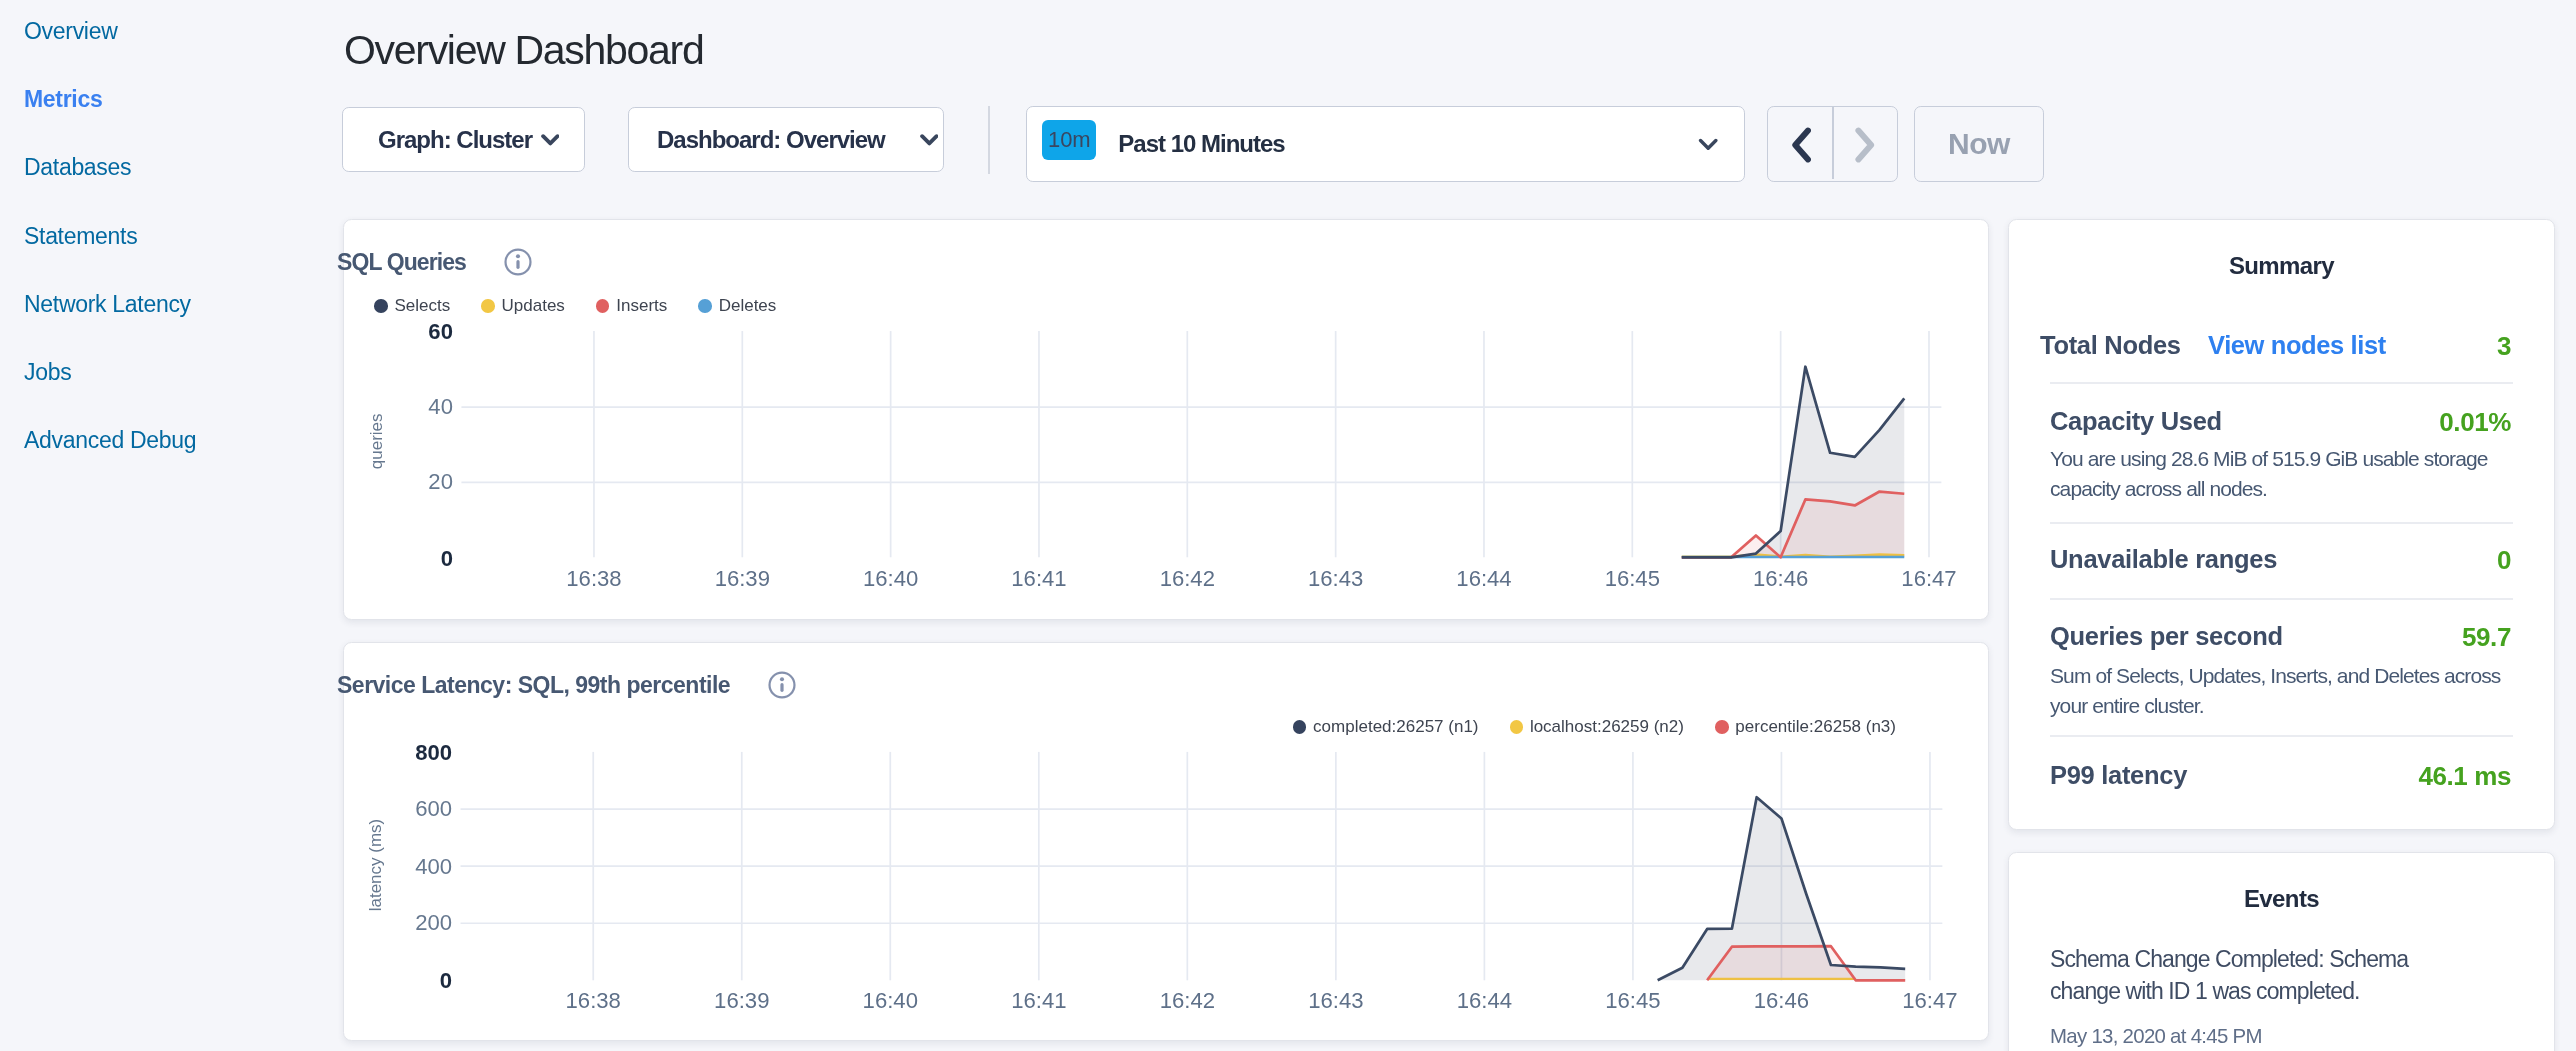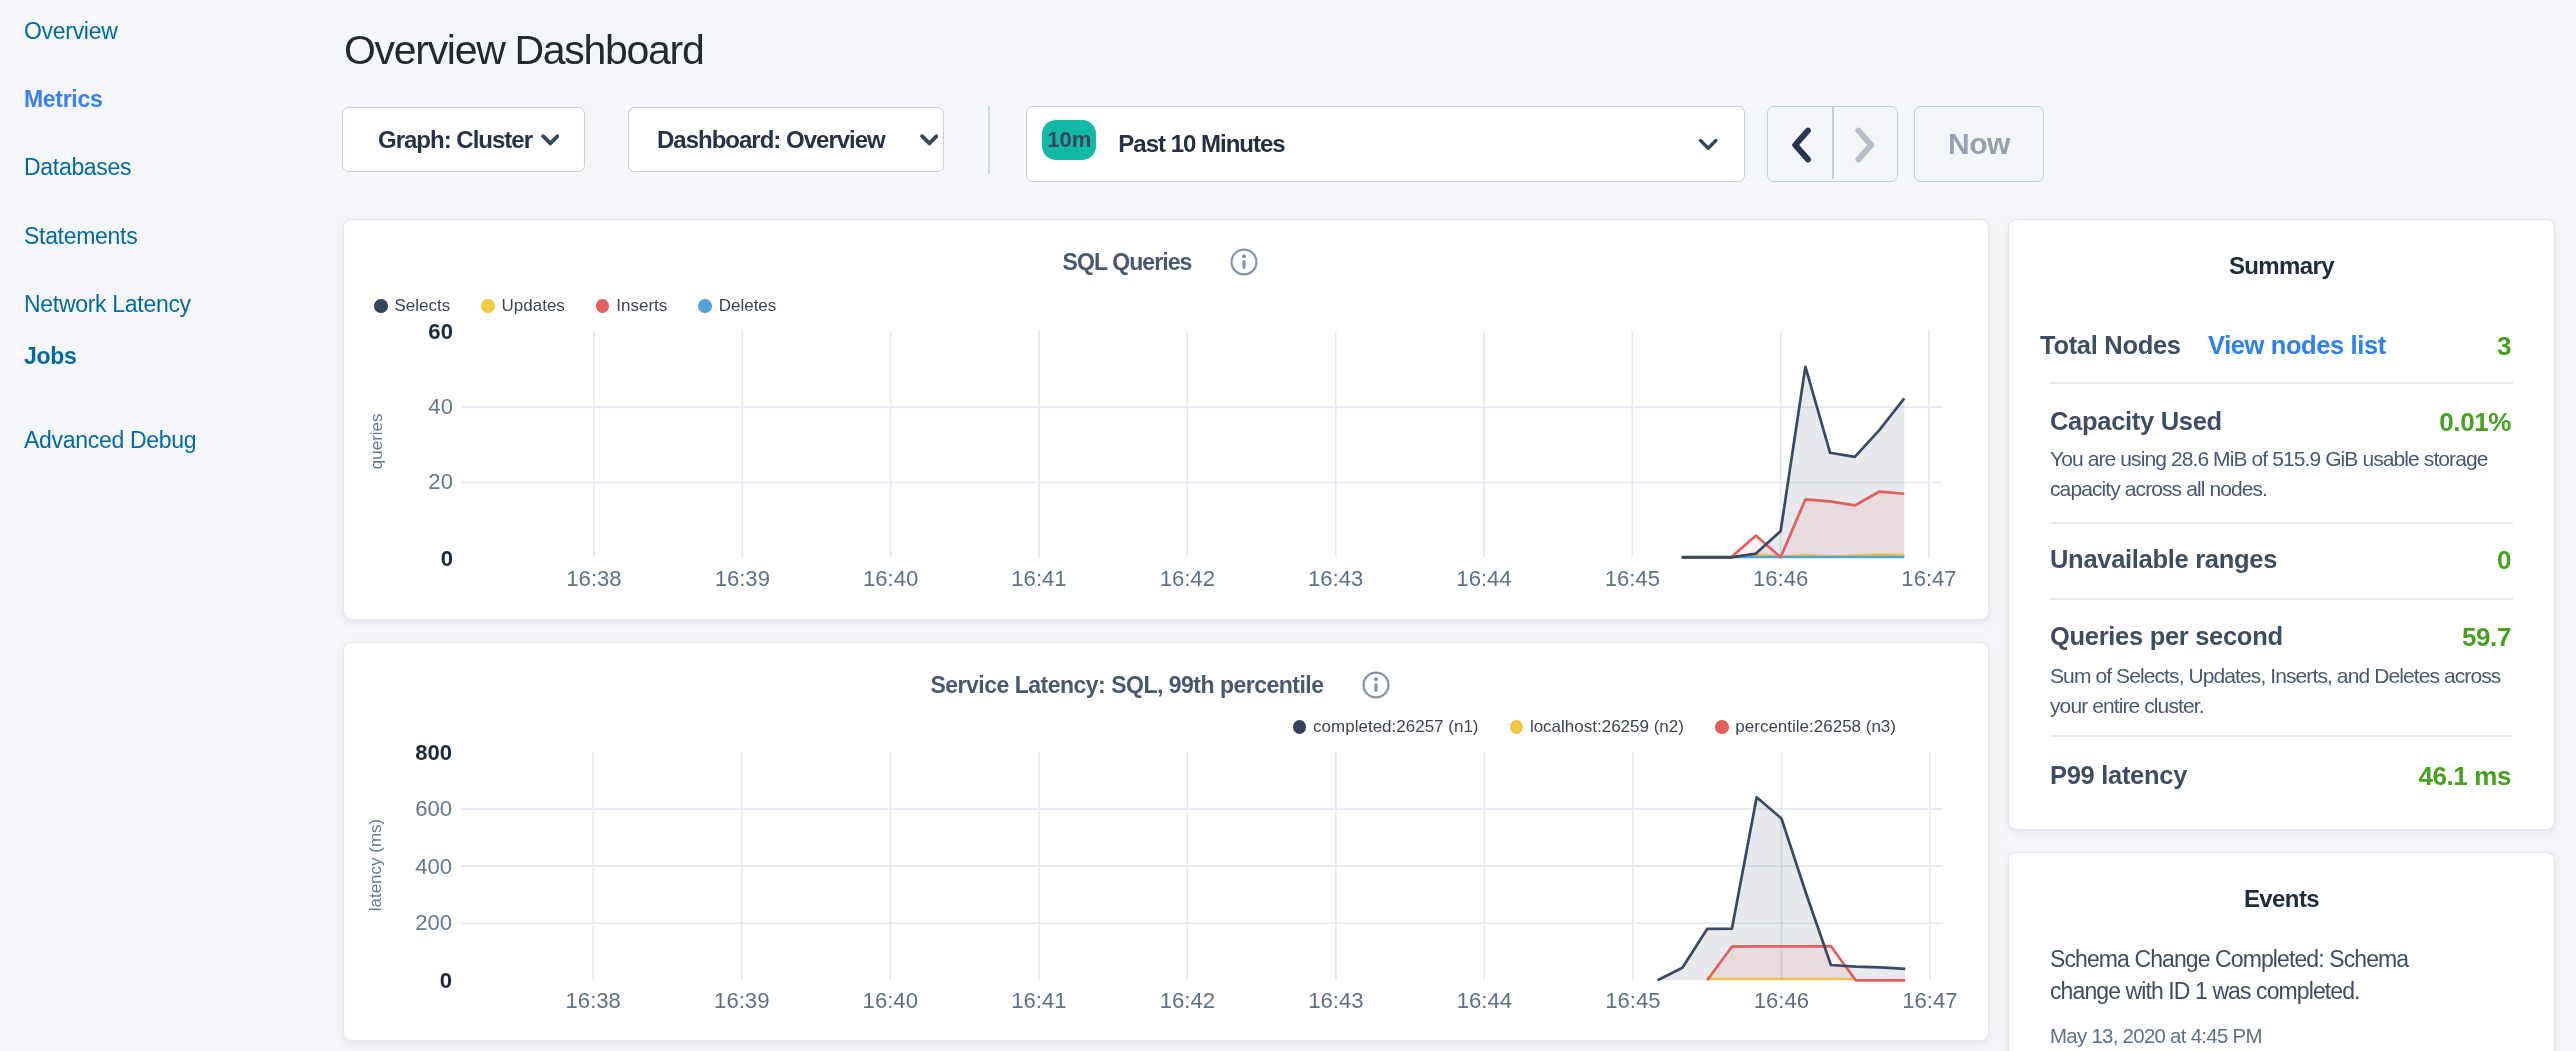--- a/index.html
+++ b/index.html
@@ -15,25 +15,25 @@
 .nav { position:absolute; left:24px; top:0; }
 .nav div { position:absolute; left:0; font-size:23px; letter-spacing:-0.3px; color:#0369a1; white-space:nowrap; line-height:1; }
 .nav .active { color:#3a80f0; font-weight:bold; }
 
 .pagetitle { position:absolute; left:344px; top:30px; font-size:41px; color:#242930; line-height:1; letter-spacing:-1.3px; }
 
 .dd { position:absolute; background:#fff; border:1.7px solid #c7cdda; border-radius:6.8px; display:flex; align-items:center; }
 .dd .lbl { font-size:24px; font-weight:bold; color:#27324a; letter-spacing:-1px; line-height:1; white-space:nowrap; }
 .chev { flex:none; }
 .vdivider { position:absolute; width:1.7px; background:#d4d8e1; }
-.badge10m { background:#14b8a6; border-radius:14px; font-size:22px; font-weight:bold; color:#3a4660; display:flex; align-items:center; justify-content:center; }
+.badge10m { background:#0ea5e9; border-radius:6px; font-size:22px; font-weight:normal; color:#3a4660; display:flex; align-items:center; justify-content:center; }
 .btn { position:absolute; border:1.7px solid #c7cdda; border-radius:6.8px; display:flex; align-items:center; justify-content:center; }
 
 .card { position:absolute; background:#fff; border:0.9px solid #e2e4ea; border-radius:8.5px; box-shadow:0 2.6px 6px rgba(56,66,93,0.09); }
-.charttitle { position:absolute; left:0; width:100%; display:flex; align-items:center; justify-content:center;gap:20px; }
+.charttitle { position:absolute; left:0; width:100%; display:flex; align-items:center; justify-content:flex-start;gap:20px; }
 .charttitle span { font-size:23px; font-weight:bold; color:#475872; letter-spacing:-0.9px; line-height:1; }
 .legend { position:absolute; display:flex; align-items:center; }
 .legend .it { display:flex; align-items:center; margin-left:31px; }
 .legend .dot { width:13.6px; height:13.6px; border-radius:50%; margin-right:6.8px; flex:none; }
 .legend .t { font-size:17px; color:#3e4450; line-height:1; white-space:nowrap; }
 
 .srow-h { position:absolute; font-size:25.5px; font-weight:bold; color:#3e4d66; letter-spacing:-0.3px; line-height:1; white-space:nowrap; }
 .srow-v { position:absolute; right:43px; font-size:26px; font-weight:bold; color:#45a21f; letter-spacing:-0.4px; line-height:1; white-space:nowrap; text-align:right; }
 .srow-d { position:absolute; left:41px; font-size:21px; color:#475872; letter-spacing:-0.9px; line-height:30px; white-space:nowrap; }
 .sdiv { position:absolute; left:41px; right:41px; height:1.7px; background:#eaecf1; }
@@ -41,21 +41,21 @@
 </style>
 </head>
 <body>
 
 <div class="nav">
   <div style="top:20.4px;">Overview</div>
   <div class="active" style="top:88px;">Metrics</div>
   <div style="top:156px;">Databases</div>
   <div style="top:225px;">Statements</div>
   <div style="top:293px;">Network Latency</div>
-  <div style="top:345px;font-weight:bold;">Jobs</div>
+  <div style="top:361px;">Jobs</div>
   <div style="top:429px;">Advanced Debug</div>
 </div>
 
 <div class="pagetitle">Overview Dashboard</div>
 
 <div class="dd" style="left:342px; top:107px; width:243px; height:65px; padding:0 0 0 35px;">
   <span class="lbl">Graph: Cluster</span>
   <svg class="chev" style="margin-left:8.5px" width="18.7" height="12" viewBox="0 0 22 14">
       <path d="M2.5 2.5 L11 11 L19.5 2.5" fill="none" stroke="#39465d" stroke-width="4.5" stroke-linecap="round" stroke-linejoin="round"></path>
     </svg>

